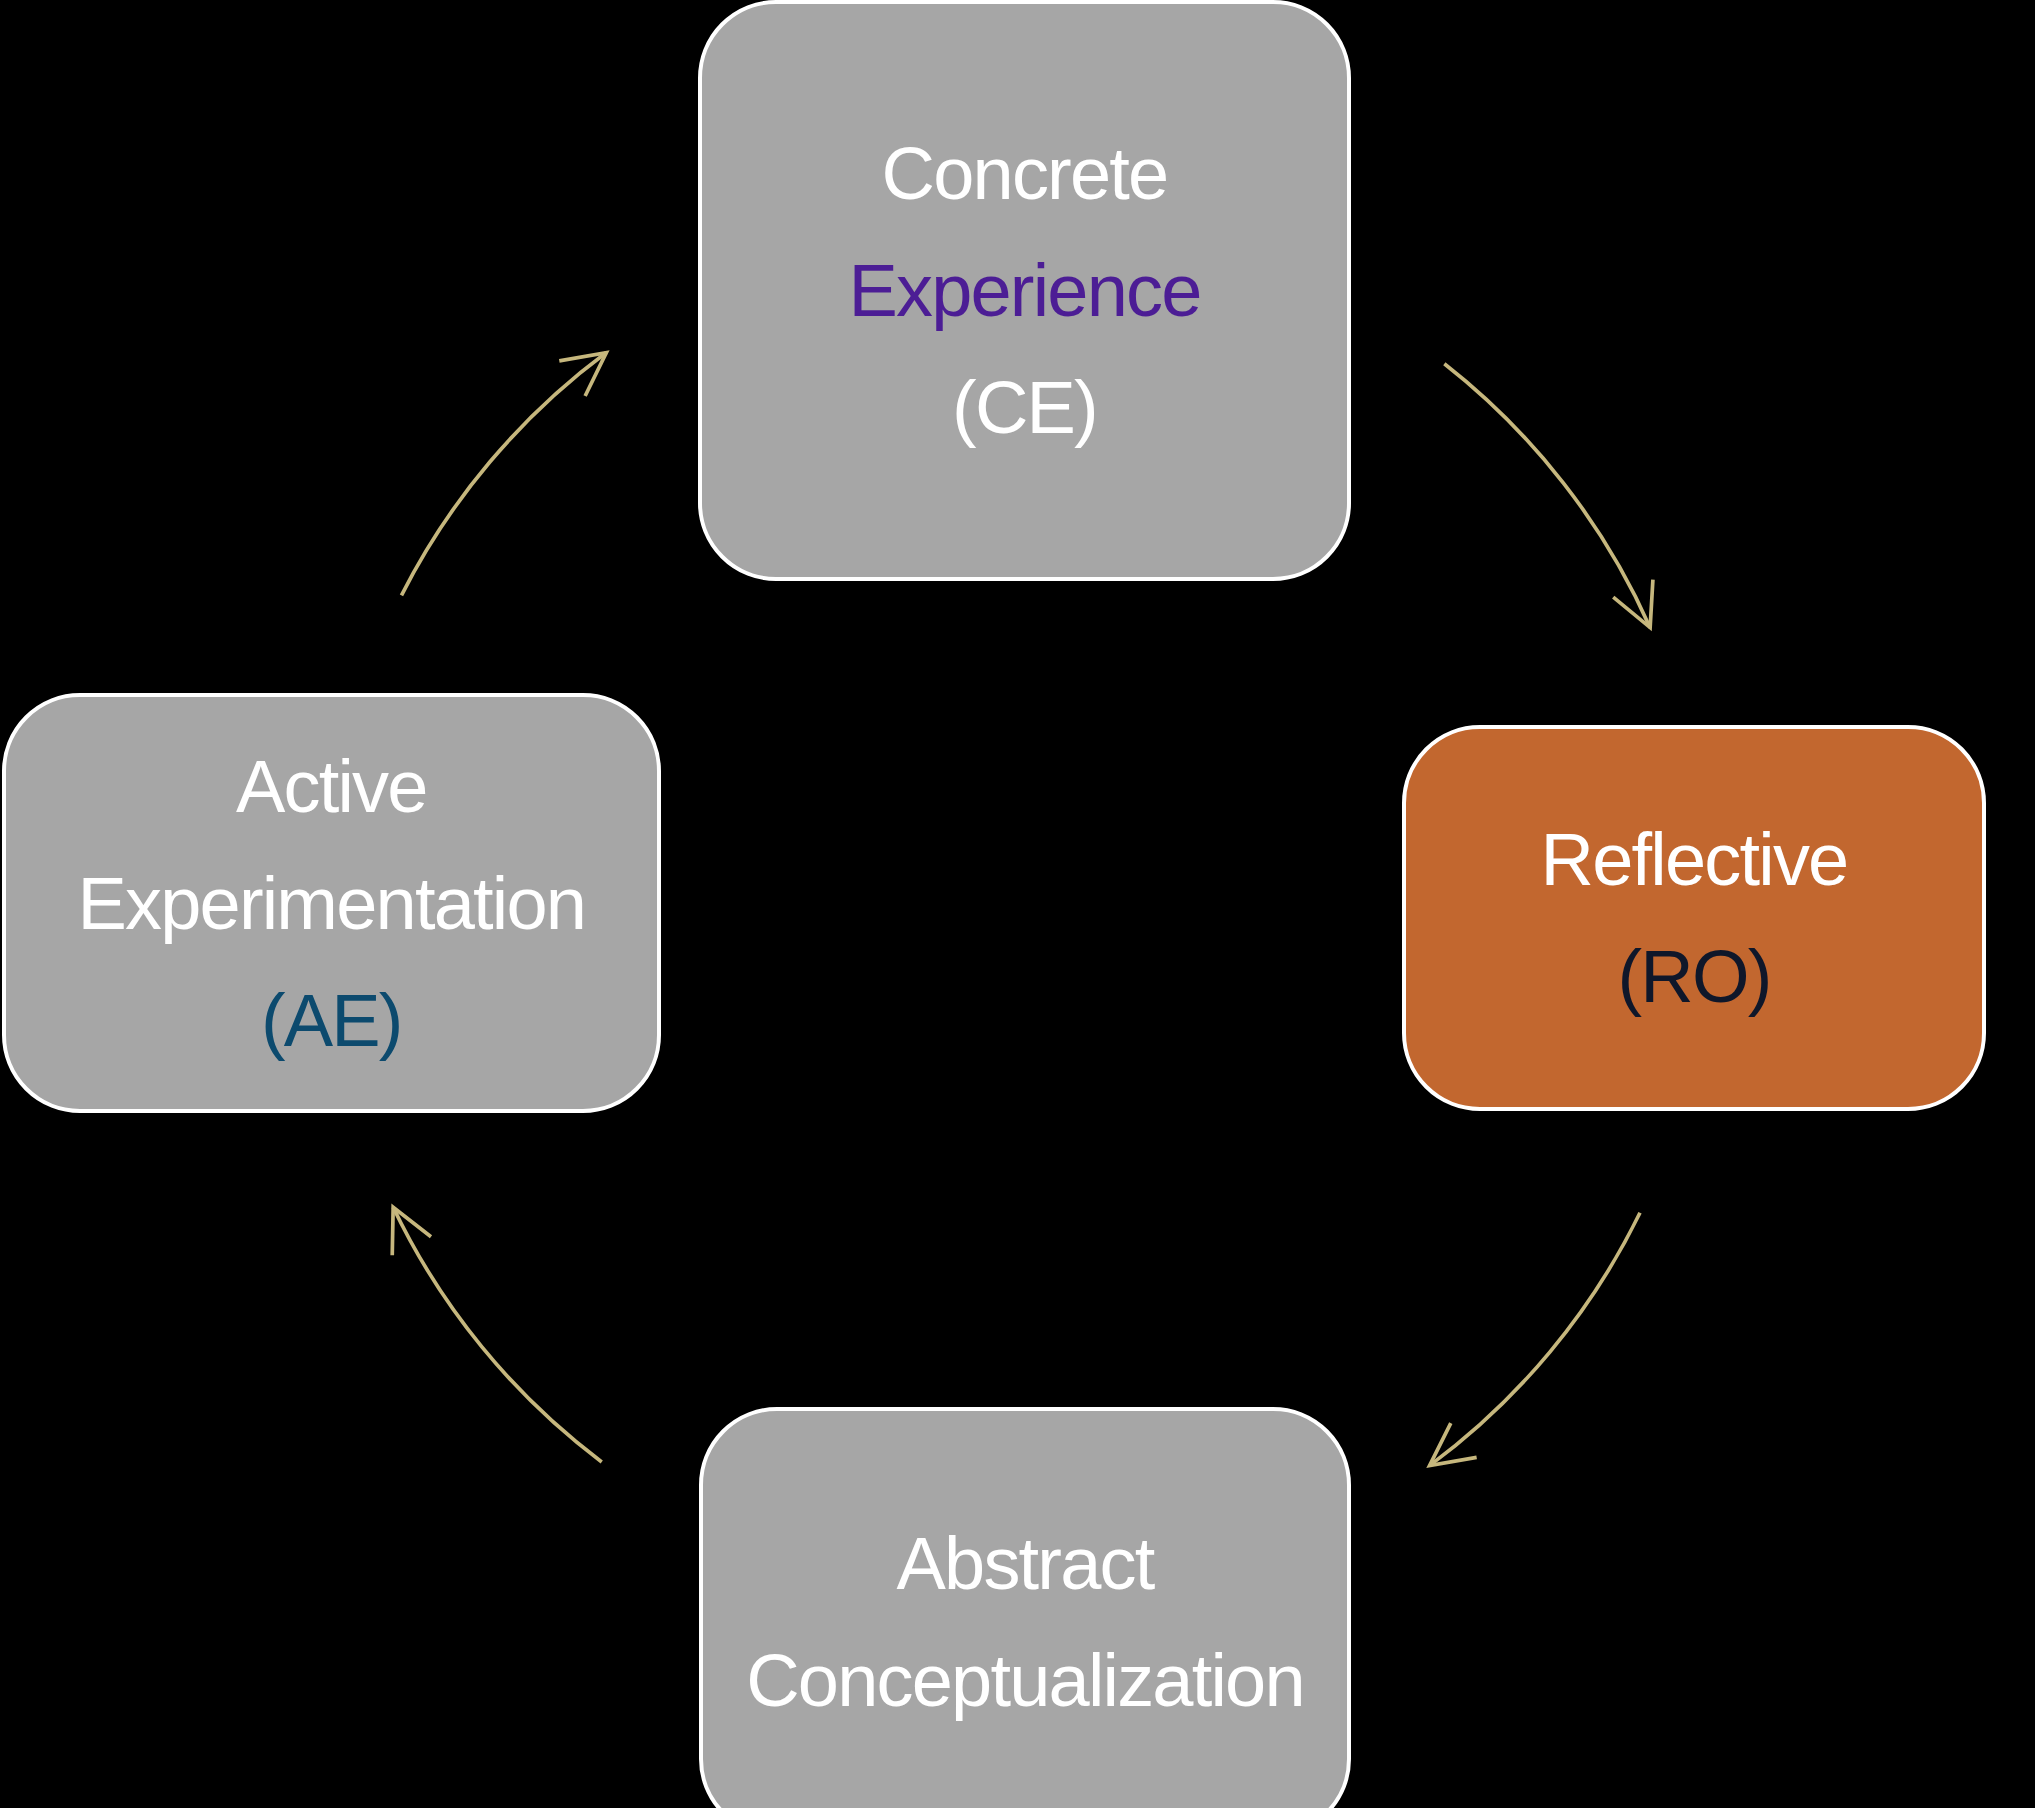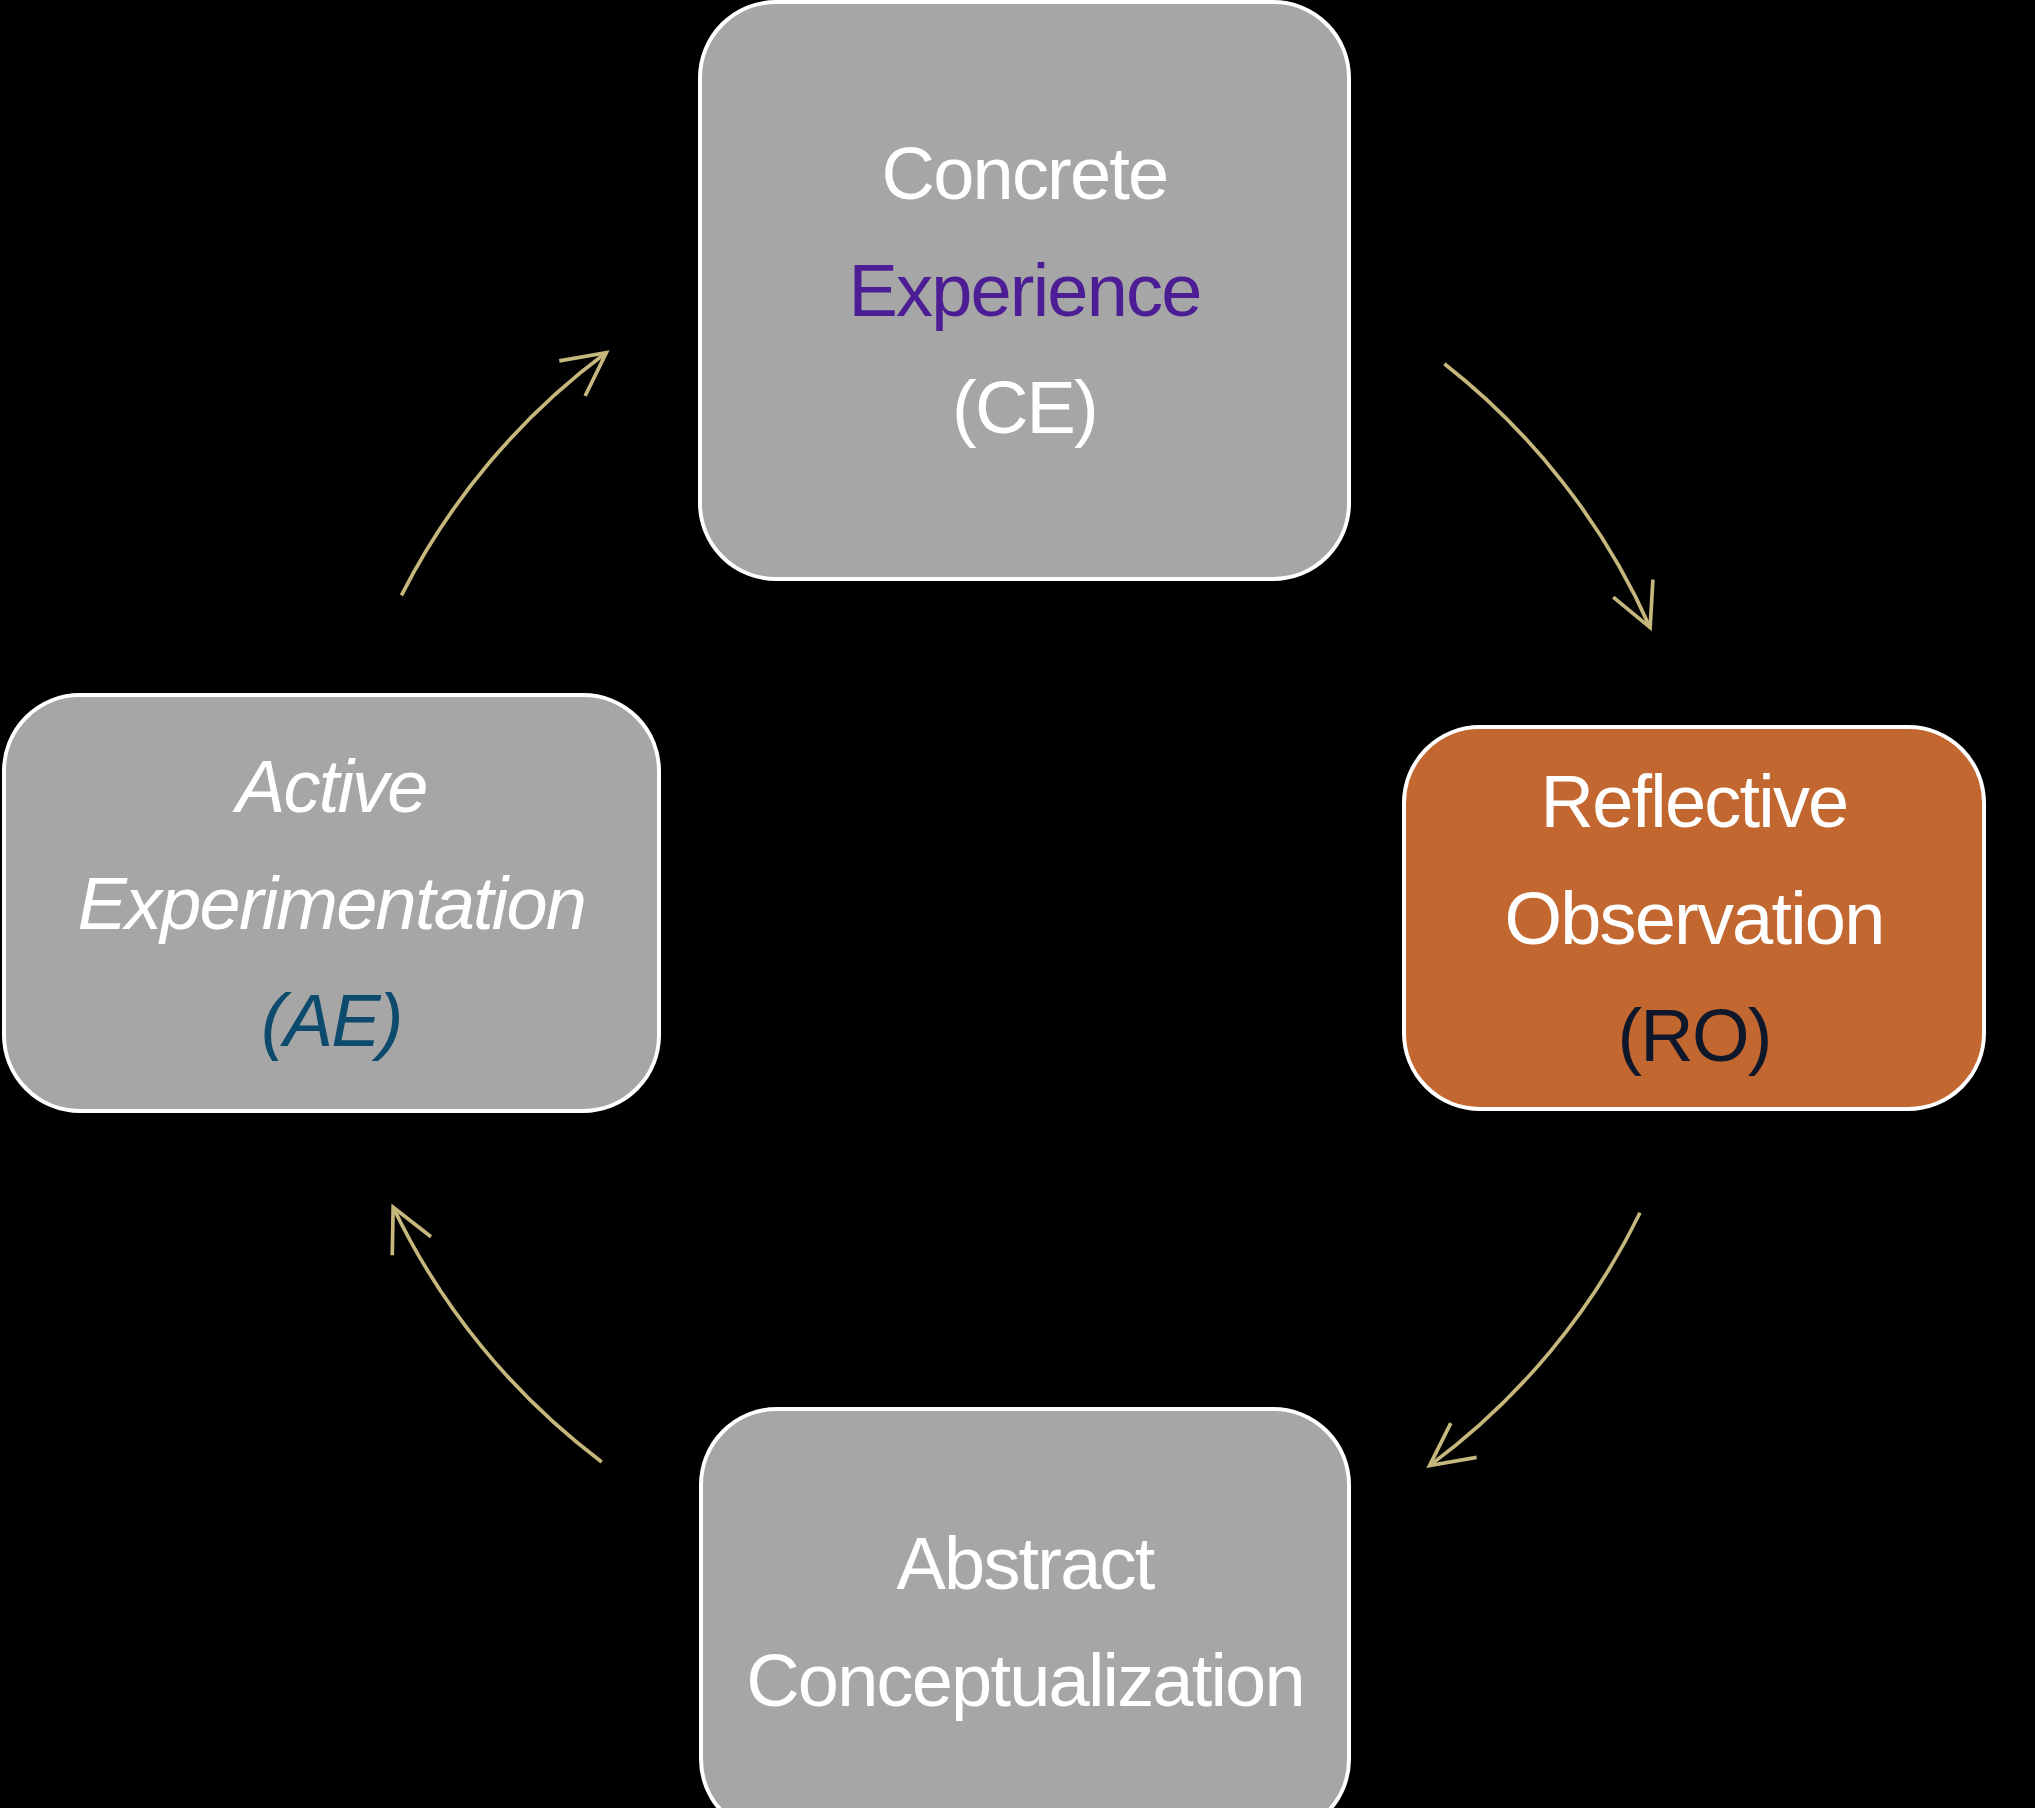--- a/index.html
+++ b/index.html
@@ -78,29 +78,28 @@
   </svg>
 
   <div class="node" id="node-ce" style="background-color: rgb(166, 166, 166); border-color: rgb(255, 255, 255);">
     <div class="node-line" style="color: rgb(255, 255, 255);">Concrete</div>
     <div class="node-line" style="color: #4c1d95;">Experience</div>
     <div class="node-line" style="color: rgb(255, 255, 255);">(CE)</div>
   </div>
 
   <div class="node" id="node-ro" style="background-color: rgb(194, 103, 47); border-color: rgb(255, 255, 255);">
     <div class="node-line" style="color: rgb(255, 255, 255);">Reflective</div>
-    <div class="node-line" style="color: rgb(255, 255, 255);">Observation</div>
     <div class="node-line" style="color: #0f172a;">(RO)</div>
   </div>
 
   <div class="node" id="node-ac" style="background-color: rgb(166, 166, 166); border-color: rgb(255, 255, 255);">
     <div class="node-line" style="color: rgb(255, 255, 255);">Abstract</div>
     <div class="node-line" style="color: rgb(255, 255, 255);">Conceptualization</div>
   </div>
 
-  <div class="node" id="node-ae" style="background-color: rgb(166, 166, 166); border-color: rgb(255, 255, 255); font-style: italic;">
+  <div class="node" id="node-ae" style="background-color: rgb(166, 166, 166); border-color: rgb(255, 255, 255);">
     <div class="node-line" style="color: rgb(255, 255, 255);">Active</div>
     <div class="node-line" style="color: rgb(255, 255, 255);">Experimentation</div>
     <div class="node-line" style="color: #0c4a6e;">(AE)</div>
   </div>
 
 </div>
 
 
 </body></html>

